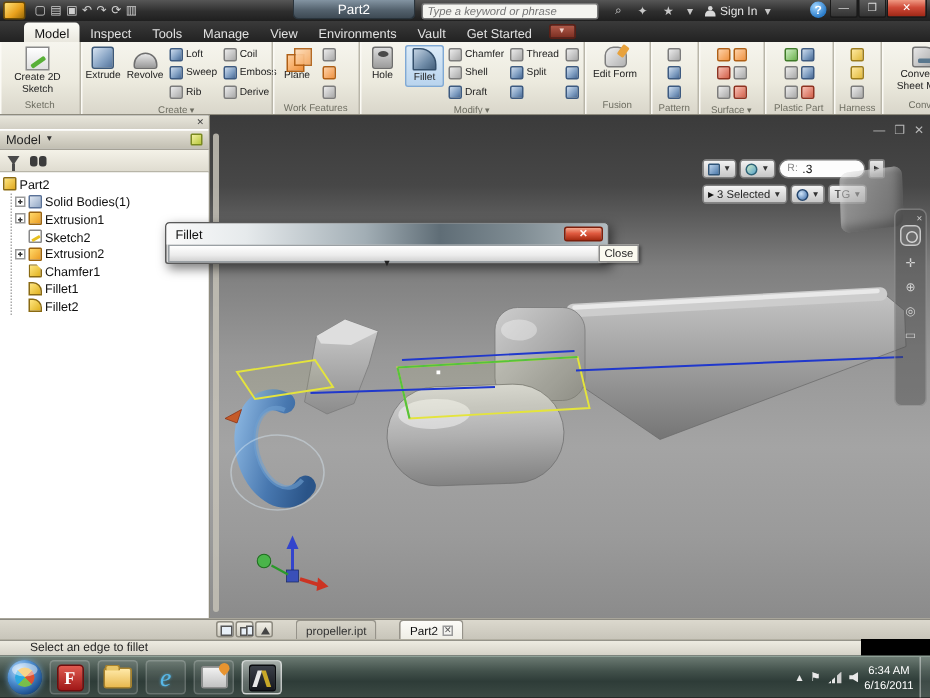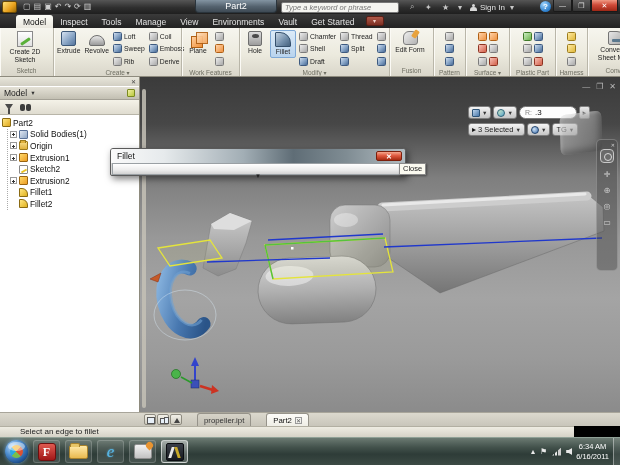--- a/index.html
+++ b/index.html
@@ -610,37 +610,37 @@
           <span class="tlabel">Part2</span>
         </div>
         <div class="kids">
           <div class="trow">
             <span class="exp"></span>
             <span class="ti ti-solid"></span>
             <span class="tlabel">Solid Bodies(1)</span>
           </div>
           <div class="trow">
             <span class="exp"></span>
-            <span class="ti ti-folder"></span>
-            <span class="tlabel">Origin</span>
-          </div>
-          <div class="trow">
-            <span class="exp"></span>
             <span class="ti ti-ext"></span>
             <span class="tlabel">Extrusion1</span>
           </div>
           <div class="trow">
             <span class="noexp"></span>
             <span class="ti ti-sketch"></span>
             <span class="tlabel">Sketch2</span>
           </div>
           <div class="trow">
             <span class="exp"></span>
             <span class="ti ti-ext"></span>
             <span class="tlabel">Extrusion2</span>
+          </div>
+          <div class="trow">
+            <span class="noexp"></span>
+            <span class="ti ti-chamfer"></span>
+            <span class="tlabel">Chamfer1</span>
           </div>
           <div class="trow">
             <span class="noexp"></span>
             <span class="ti ti-fillet"></span>
             <span class="tlabel">Fillet1</span>
           </div>
           <div class="trow">
             <span class="noexp"></span>
             <span class="ti ti-fillet"></span>
             <span class="tlabel">Fillet2</span>

